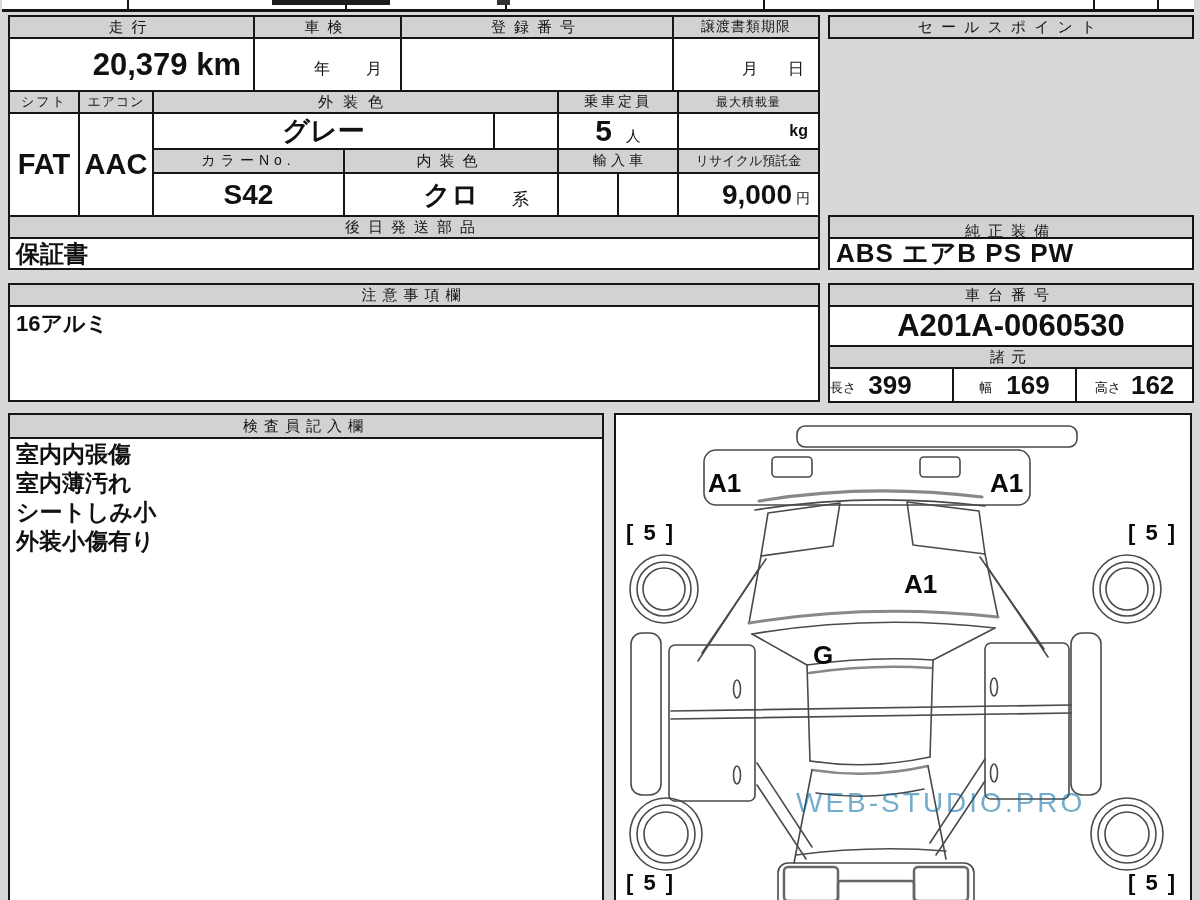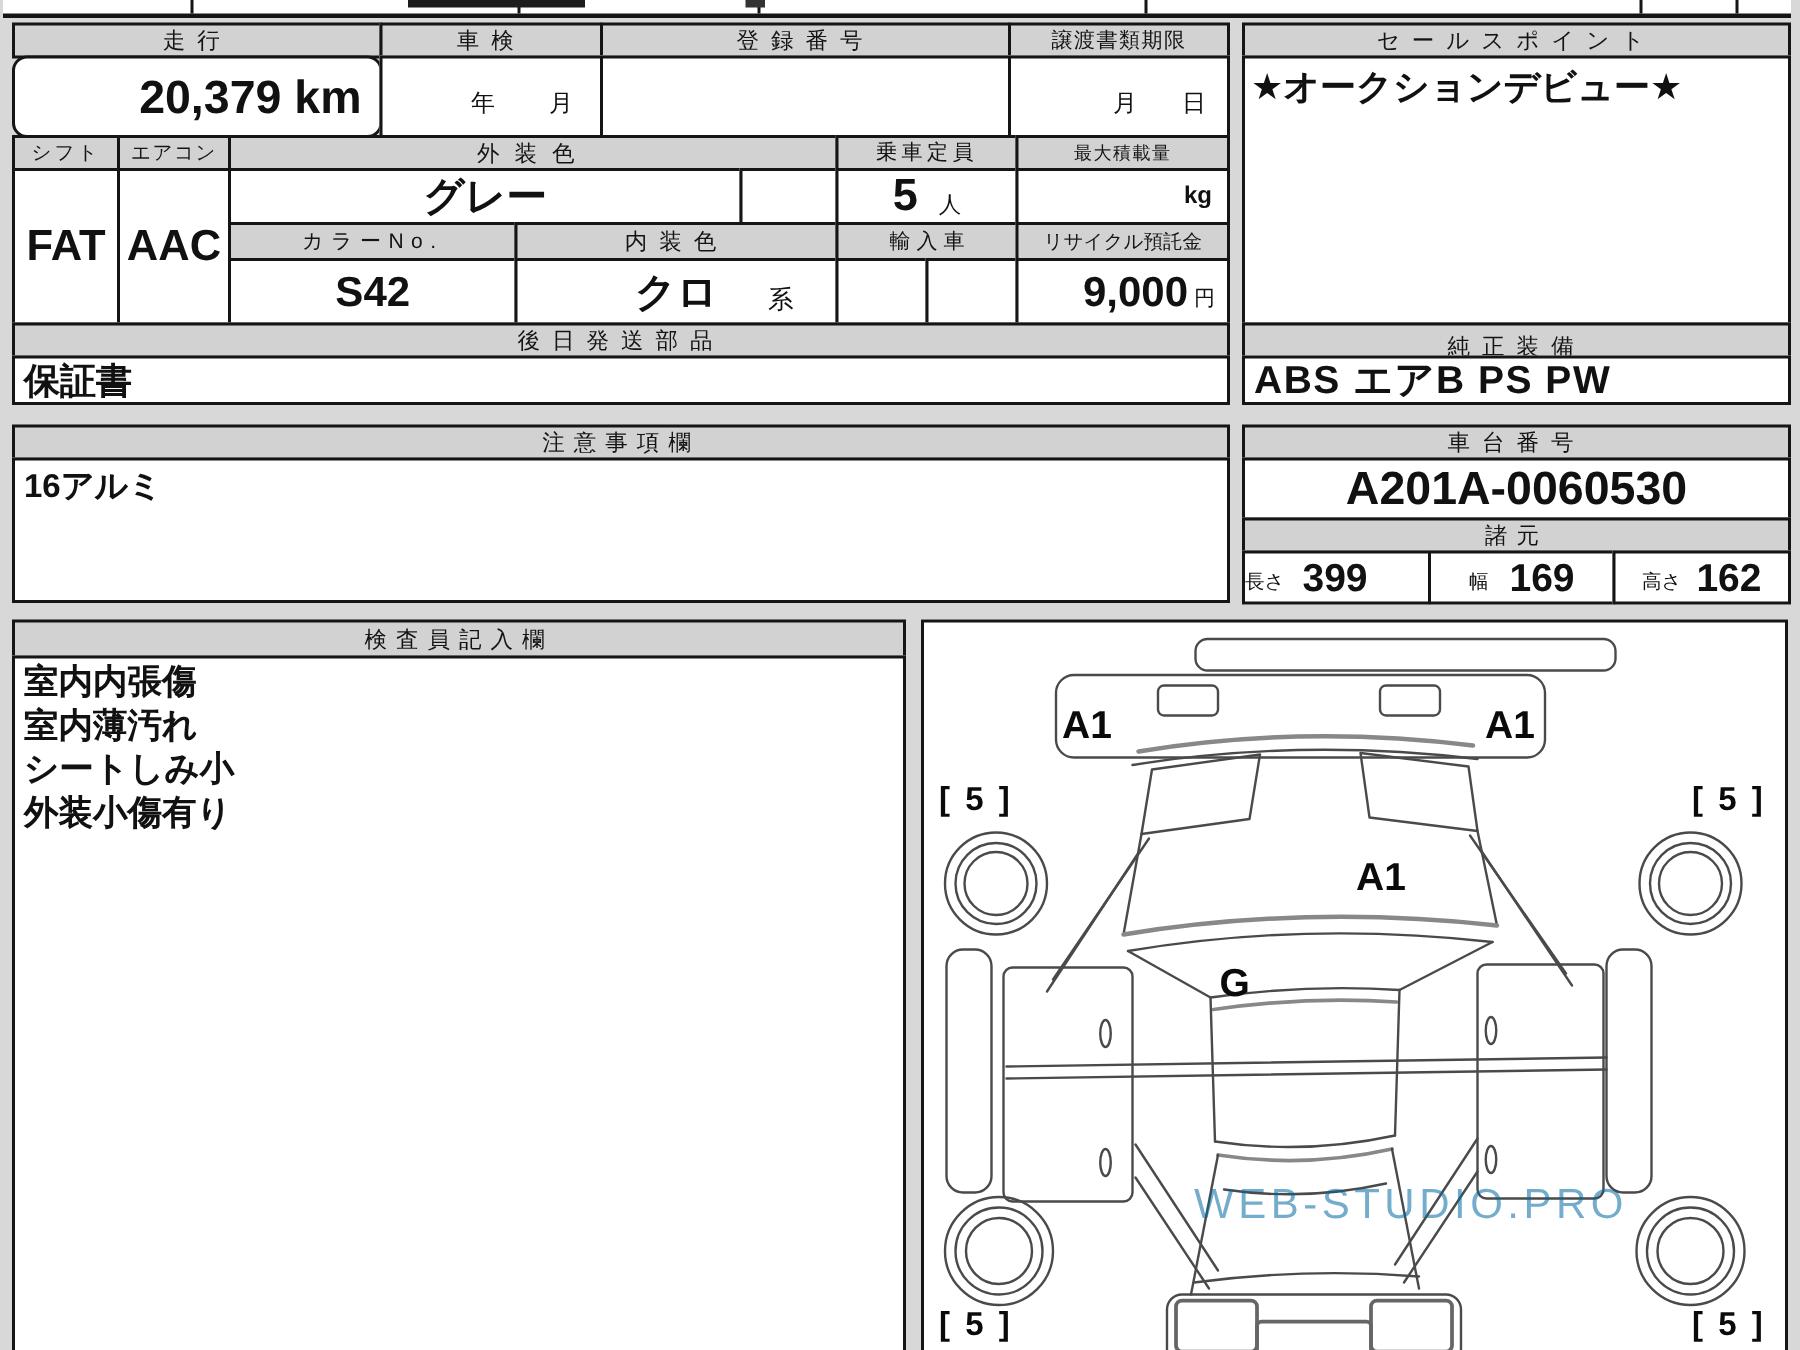--- a/index.html
+++ b/index.html
@@ -27,21 +27,21 @@
   <div class="vline" style="left:1093px;top:0;height:9px;"></div>
   <div class="vline" style="left:1157px;top:0;height:9px;"></div>
   <div style="position:absolute;left:272px;top:0;width:118px;height:5px;background:#1c1c1c;"></div>
   <div style="position:absolute;left:497px;top:0;width:13px;height:5px;background:#333;"></div>
 
   <div class="cell hdr" style="left:8px;top:15px;width:247px;height:24px;letter-spacing:8px;">走行</div>
   <div class="cell hdr" style="left:253px;top:15px;width:149px;height:24px;letter-spacing:8px;">車検</div>
   <div class="cell hdr" style="left:400px;top:15px;width:274px;height:24px;letter-spacing:8px;">登録番号</div>
   <div class="cell hdr" style="left:672px;top:15px;width:148px;height:24px;font-size:14px;letter-spacing:1px;">譲渡書類期限</div>
 
-  <div class="cell" style="left:8px;top:37px;width:247px;height:55px;justify-content:flex-end;padding-right:12px;font-size:31px;font-weight:bold;letter-spacing:0px;border-radius:10px;">20,379 km</div>
+  <div class="cell" style="left:8px;top:37px;width:247px;height:55px;justify-content:flex-end;padding-right:12px;font-size:31px;font-weight:bold;letter-spacing:0px;">20,379 km</div>
   <div class="cell" style="left:253px;top:37px;width:149px;height:55px;justify-content:flex-end;align-items:flex-end;gap:36px;padding:0 18px 10px 0;font-size:16px;">
     <span>年</span>
       <span>月</span>
   </div>
   <div class="cell" style="left:400px;top:37px;width:274px;height:55px;"></div>
   <div class="cell" style="left:672px;top:37px;width:148px;height:55px;justify-content:flex-end;align-items:flex-end;gap:30px;padding:0 14px 10px 0;font-size:16px;">
     <span>月</span>
       <span>日</span>
   </div>
 
@@ -75,22 +75,21 @@
   <div class="cell" style="left:617px;top:172px;width:62px;height:45px;"></div>
   <div class="cell" style="left:677px;top:172px;width:143px;height:45px;justify-content:flex-end;padding-right:8px;">
     <span class="bold" style="font-size:28px;">9,000</span>
     <span class="unit" style="font-size:14px;margin:8px 0 0 4px;">円</span>
   </div>
 
   <div class="cell hdr" style="left:8px;top:215px;width:812px;height:24px;letter-spacing:8px;">後日発送部品</div>
   <div class="cell" style="left:8px;top:237px;width:812px;height:33px;padding-left:6px;font-size:24px;font-weight:bold;">保証書</div>
 
   <div class="cell hdr" style="left:828px;top:15px;width:366px;height:24px;letter-spacing:8px;">セールスポイント</div>
-  <div class="cell" style="left:828px;top:37px;width:366px;height:180px;align-items:flex-start;padding:3px 4px;font-size:24px;font-weight:bold;">★オークションデビュー★</div>
-  <div class="cell hdr" style="left:828px;top:215px;width:366px;height:32px;letter-spacing:8px;">純正装備</div>
+  <div class="cell hdr" style="left:828px;top:215px;width:366px;height:32px;letter-spacing:8px;text-decoration:underline;">純正装備</div>
   <div class="cell" style="left:828px;top:237px;width:366px;height:33px;padding-left:6px;font-size:26px;font-weight:bold;letter-spacing:1px;">ABS エアB PS PW</div>
 
   <div class="cell hdr" style="left:8px;top:283px;width:812px;height:24px;letter-spacing:6px;">注意事項欄</div>
   <div class="cell" style="left:8px;top:305px;width:812px;height:97px;align-items:flex-start;padding:2px 6px;font-size:22px;font-weight:bold;">16アルミ</div>
 
   <div class="cell hdr" style="left:828px;top:283px;width:366px;height:24px;letter-spacing:8px;">車台番号</div>
   <div class="cell" style="left:828px;top:305px;width:366px;height:42px;justify-content:center;font-size:31px;font-weight:bold;">A201A-0060530</div>
   <div class="cell hdr" style="left:828px;top:345px;width:366px;height:24px;letter-spacing:6px;">諸元</div>
   <div class="cell" style="left:828px;top:367px;width:126px;height:36px;gap:12px;">
     <span style="font-size:13px;margin-top:6px;">長さ</span>

